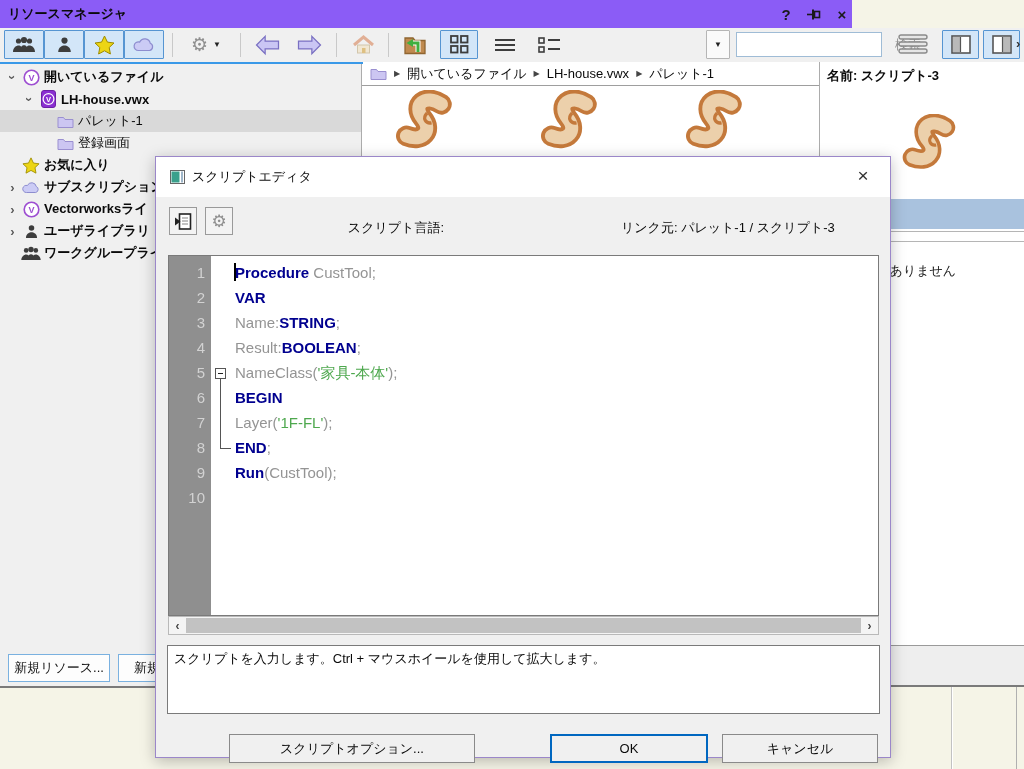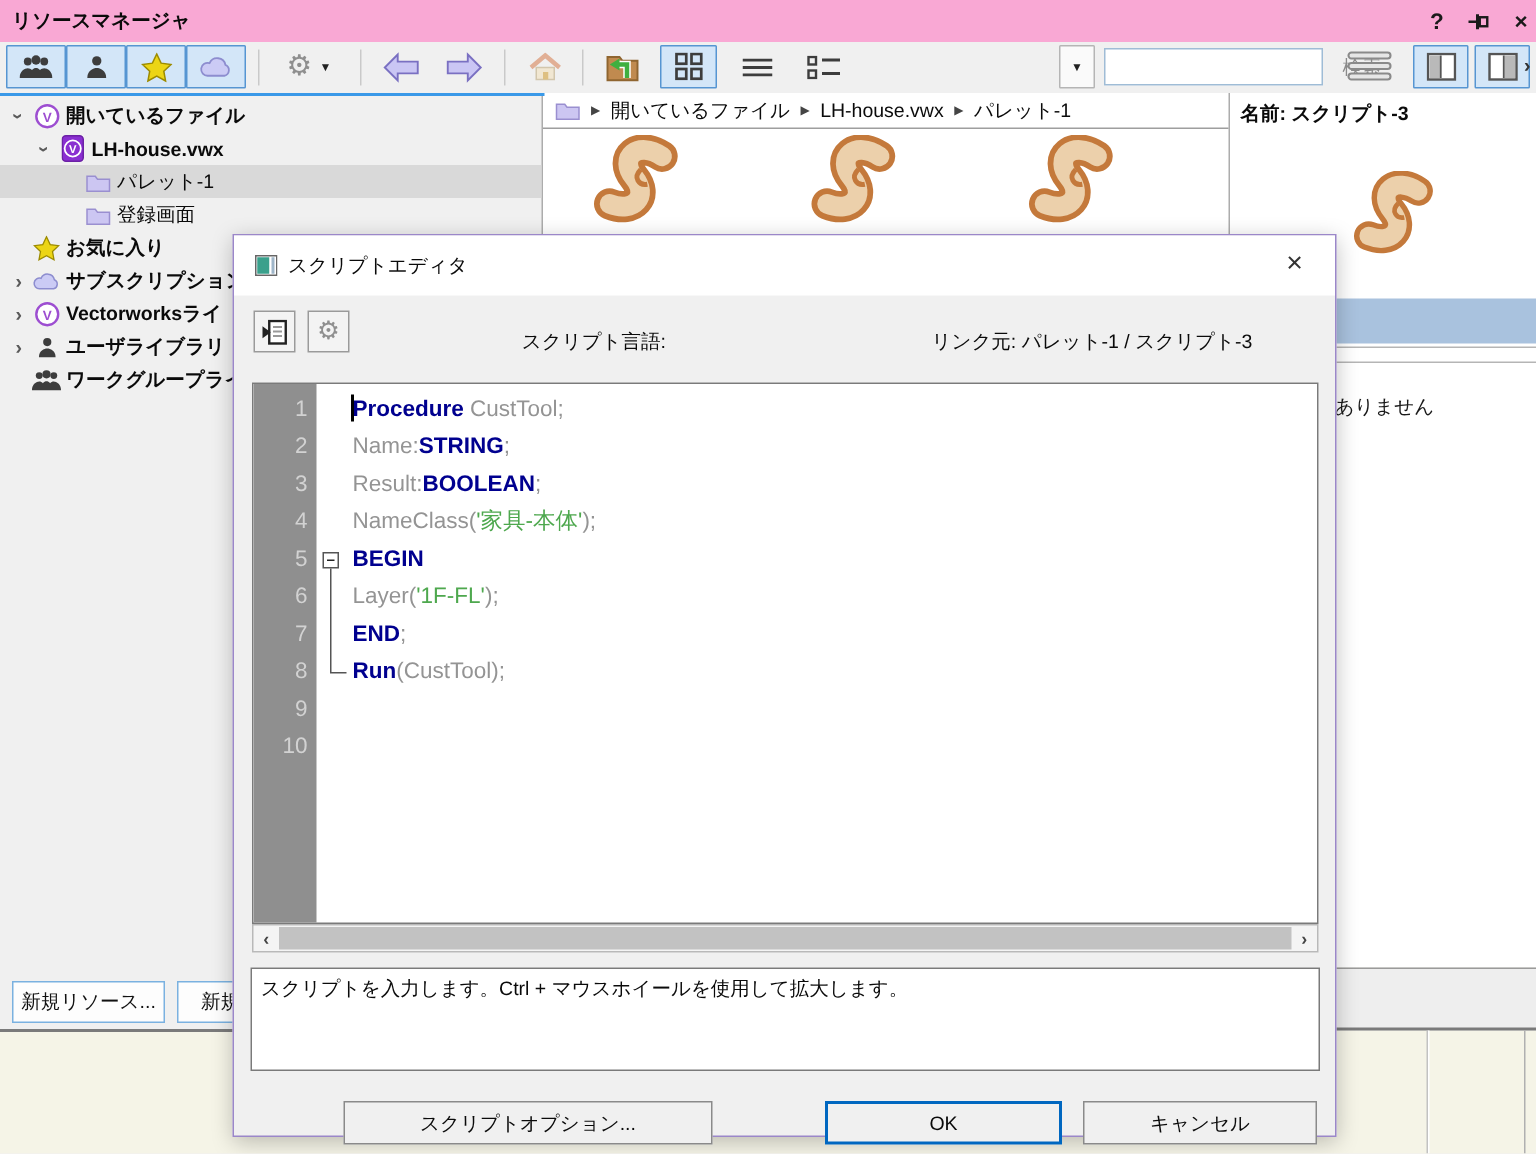--- a/index.html
+++ b/index.html
@@ -5,21 +5,21 @@
   html,body{margin:0;padding:0;}
   body{
     width:1024px;height:769px;position:relative;overflow:hidden;
     background:#f5f4e7;
     font-family:"Liberation Sans","DejaVu Sans",sans-serif;
     font-size:13px;color:#111;
     -webkit-font-smoothing:antialiased;
   }
   .abs{position:absolute;}
   
-  #titlebar{left:0;top:0;width:1024px;height:28px;background:#f9a8d4;display:flex;align-items:center;}
+  #titlebar{left:0;top:0;width:852px;height:28px;background:#8b5cf6;display:flex;align-items:center;}
   #titlebar .ttl{margin-left:8px;font-weight:700;color:#0a0a0a;}
   #titlebar .controls{position:absolute;right:0;top:0;height:28px;display:flex;align-items:center;gap:12px;padding-right:2px;}
   #titlebar .controls .ctl{color:#1a1a1a;font-weight:700;font-size:15px;cursor:default;width:16px;text-align:center;}
   
   #toolbar{left:0;top:28px;width:1024px;height:34px;background:#f0f0f0;border-bottom:1px solid #d6d6d6;}
   .tbtn{position:absolute;top:2px;height:29px;display:flex;align-items:center;justify-content:center;border:1px solid transparent;border-radius:1px;box-sizing:border-box;}
   .tbtn.sel{background:#d3e6f8;border-color:#5695d2;}
   .tsep{position:absolute;top:5px;width:1px;height:24px;background:#c9c9c9;}
   .combo{position:absolute;top:4px;height:25px;background:#fff;border:1px solid #8d8d8d;box-sizing:border-box;display:flex;align-items:center;padding:0 6px;color:#000;margin-top:48px;}
   .combo .chev{margin-left:auto;font-size:9px;color:#333;}
@@ -442,20 +442,21 @@
         <div class="lnum">9</div>
         <div class="lnum">10</div>
       </div>
     <div id="fold-overlay" class="abs" style="left:0;top:0;width:66px;height:100%;">
         <div class="foldbox" style="left: 46px; top: 111.5px;"></div>
         <div class="foldline" style="left: 51px; top: 122.5px; height: 69px;"></div>
         <div class="foldtick" style="left: 51px; top: 191.5px; width: 11px;"></div>
       </div>
     <div id="code-lines">
         <div class="cline"><span class="tk-kw">Procedure</span><span class="tk-pl"> CustTool;</span></div>
+        <div class="cline"><span class="tk-kw">VAR</span></div>
         <div class="cline"><span class="tk-pl">Name:</span><span class="tk-kw">STRING</span><span class="tk-pl">;</span></div>
         <div class="cline"><span class="tk-pl">Result:</span><span class="tk-kw">BOOLEAN</span><span class="tk-pl">;</span></div>
         <div class="cline"><span class="tk-pl">NameClass(</span><span class="tk-str">'家具-本体'</span><span class="tk-pl">);</span></div>
         <div class="cline"><span class="tk-kw">BEGIN</span></div>
         <div class="cline"><span class="tk-pl">Layer(</span><span class="tk-str">'1F-FL'</span><span class="tk-pl">);</span></div>
         <div class="cline"><span class="tk-kw">END</span><span class="tk-pl">;</span></div>
         <div class="cline"><span class="tk-kw">Run</span><span class="tk-pl">(CustTool);</span></div>
         <div class="cline"></div>
       </div>
     <div id="caret"></div>

